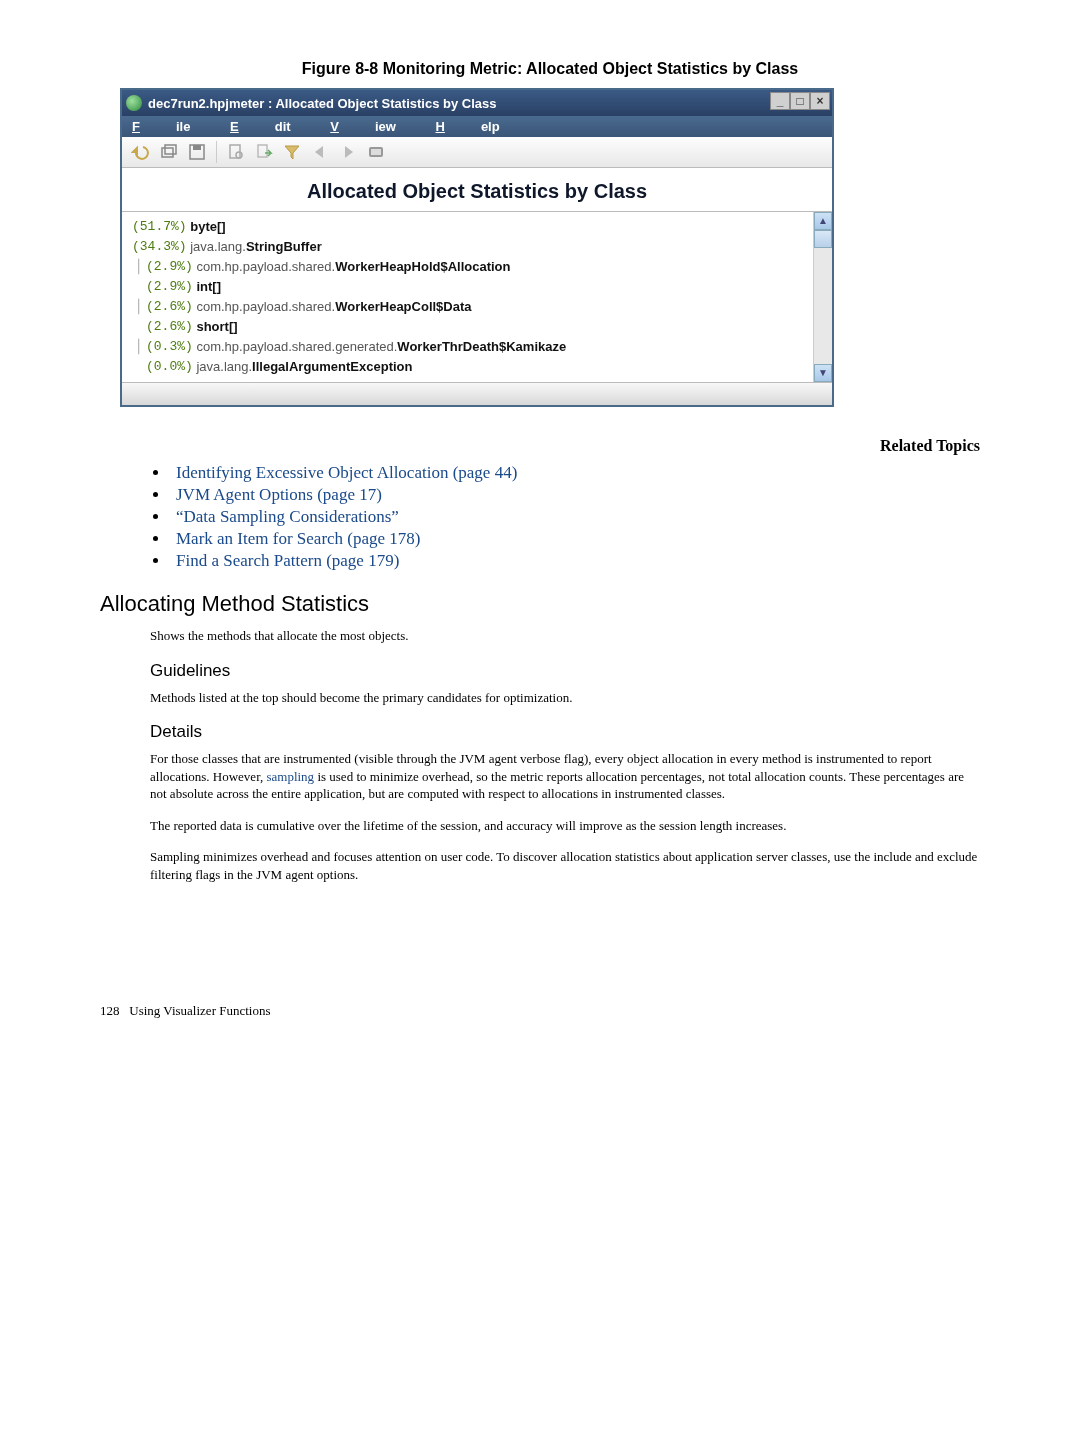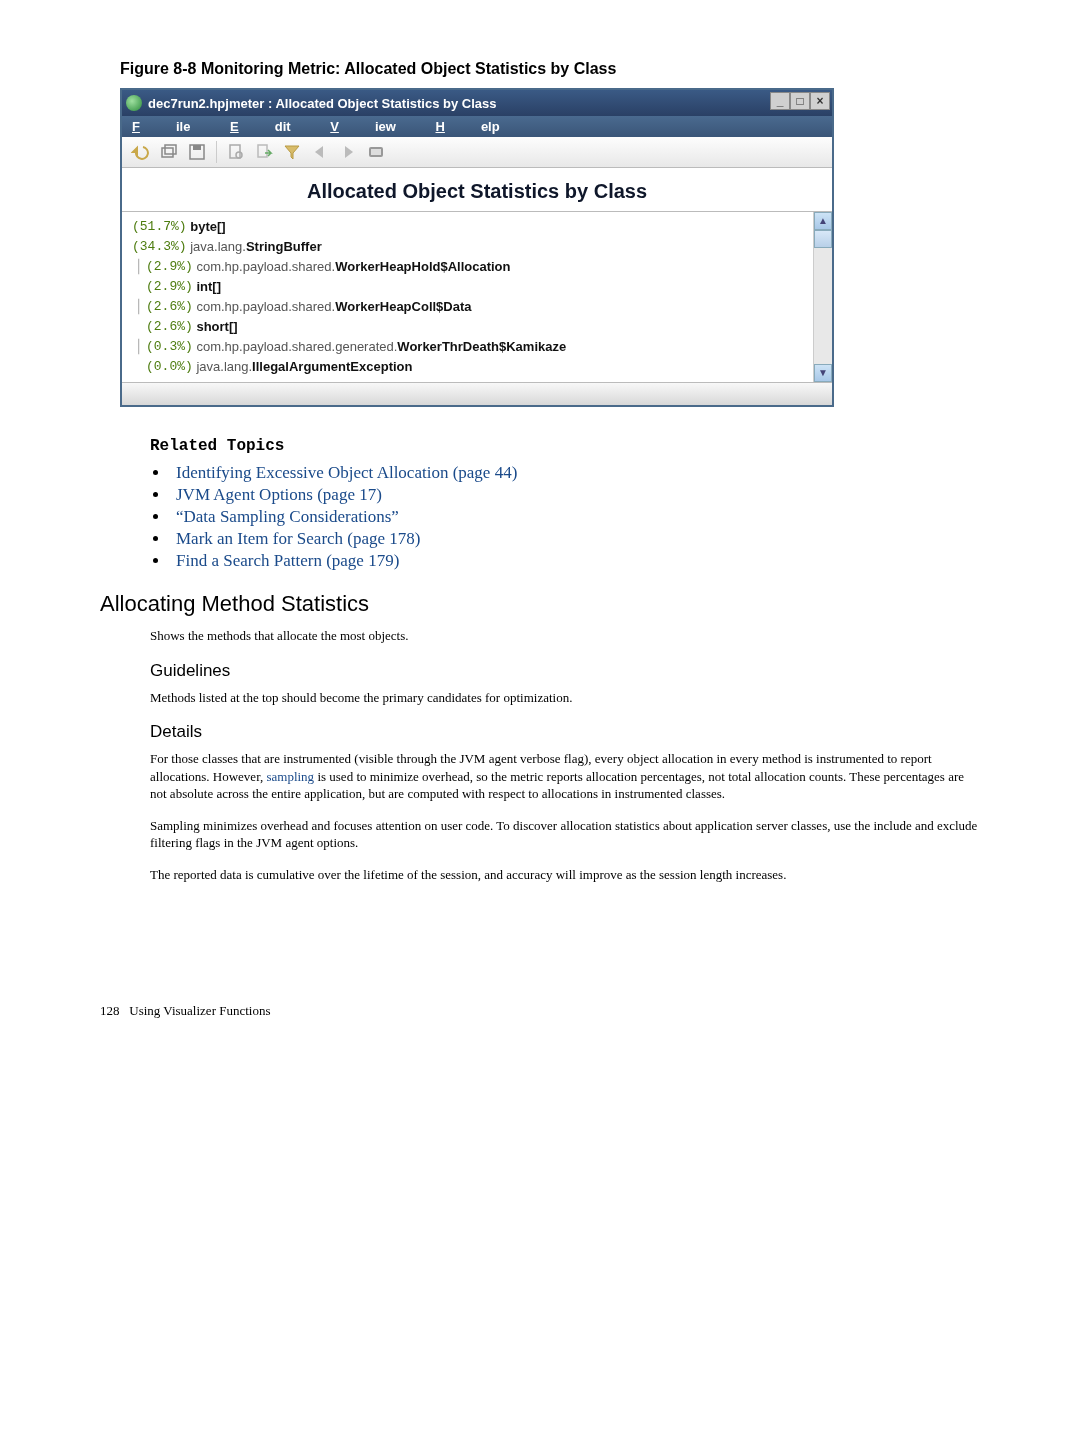--- a/index.html
+++ b/index.html
@@ -11,20 +11,21 @@
     width: 1080px;
   }
   .page {
     padding: 60px 100px 40px 120px;
   }
   .figure-caption {
     font-family: Arial, Helvetica, sans-serif;
     font-weight: bold;
     font-size: 16px;
     margin-bottom: 10px;
+    text-align: center;
   }
   .window {
     border: 2px solid #4a6a8a;
     width: 710px;
     background: #fff;
     margin-bottom: 30px;
   }
   .titlebar {
     background: linear-gradient(#3a5a85, #2a4065);
     color: #fff;
@@ -167,24 +168,25 @@
   .cls {
     font-weight: bold;
     color: #111;
   }
   .footer-bar {
     background: linear-gradient(#f8f8f8, #d8d8d8);
     height: 22px;
     border-top: 1px solid #bbb;
   }
   h3.section {
-    font-family: Liberation Mono, monospace;
+    font-family: Liberation Serif, serif;
     font-weight: bold;
     font-size: 16px;
     margin: 20px 0 8px 30px;
+    text-align: right;
   }
   ul.links {
     margin: 4px 0 20px 50px;
     padding: 0;
     list-style: disc;
     font-size: 17px;
   }
   ul.links li {
     margin: 2px 0;
     color: #000;
@@ -360,20 +362,20 @@
   <h2 class="heading">Allocating Method Statistics</h2>
   <p class="body">Shows the methods that allocate the most objects.</p>
 
   <h4 class="sub">Guidelines</h4>
   <p class="body">Methods listed at the top should become the primary candidates for optimization.</p>
 
   <h4 class="sub">Details</h4>
   <p class="body">
     <span>For those classes that are instrumented (visible through the JVM agent verbose flag), every object allocation in every method is instrumented to report allocations. However, </span><span class="link">sampling</span><span> is used to minimize overhead, so the metric reports allocation percentages, not total allocation counts. These percentages are not absolute across the entire application, but are computed with respect to allocations in instrumented classes.</span>
   </p>
+  <p class="body">The reported data is cumulative over the lifetime of the session, and accuracy will improve as the session length increases.</p>
   <p class="body">Sampling minimizes overhead and focuses attention on user code. To discover allocation statistics about application server classes, use the include and exclude filtering flags in the JVM agent options.</p>
-  <p class="body">The reported data is cumulative over the lifetime of the session, and accuracy will improve as the session length increases.</p>
 
   <div class="page-footer">
     <span>128</span>&nbsp;&nbsp;&nbsp;<span>Using Visualizer Functions</span>
   </div>
 
 </div>
 
 </body></html>

